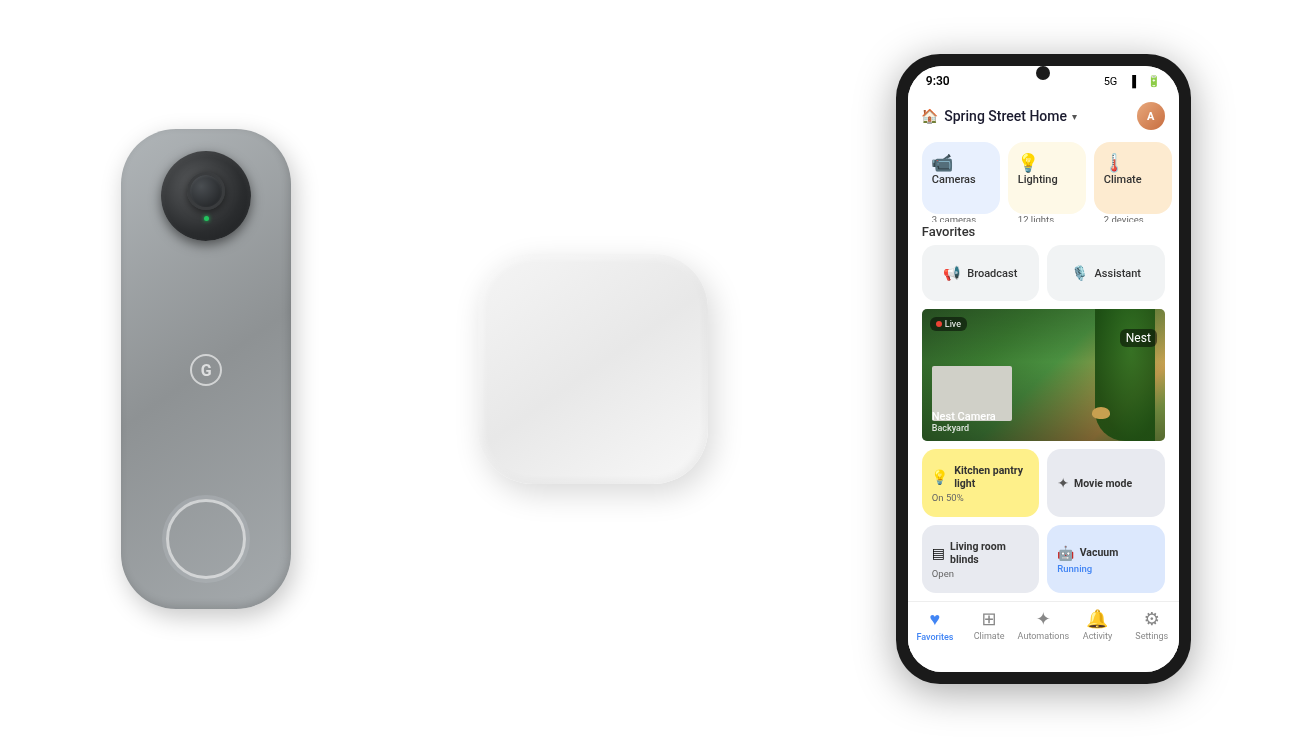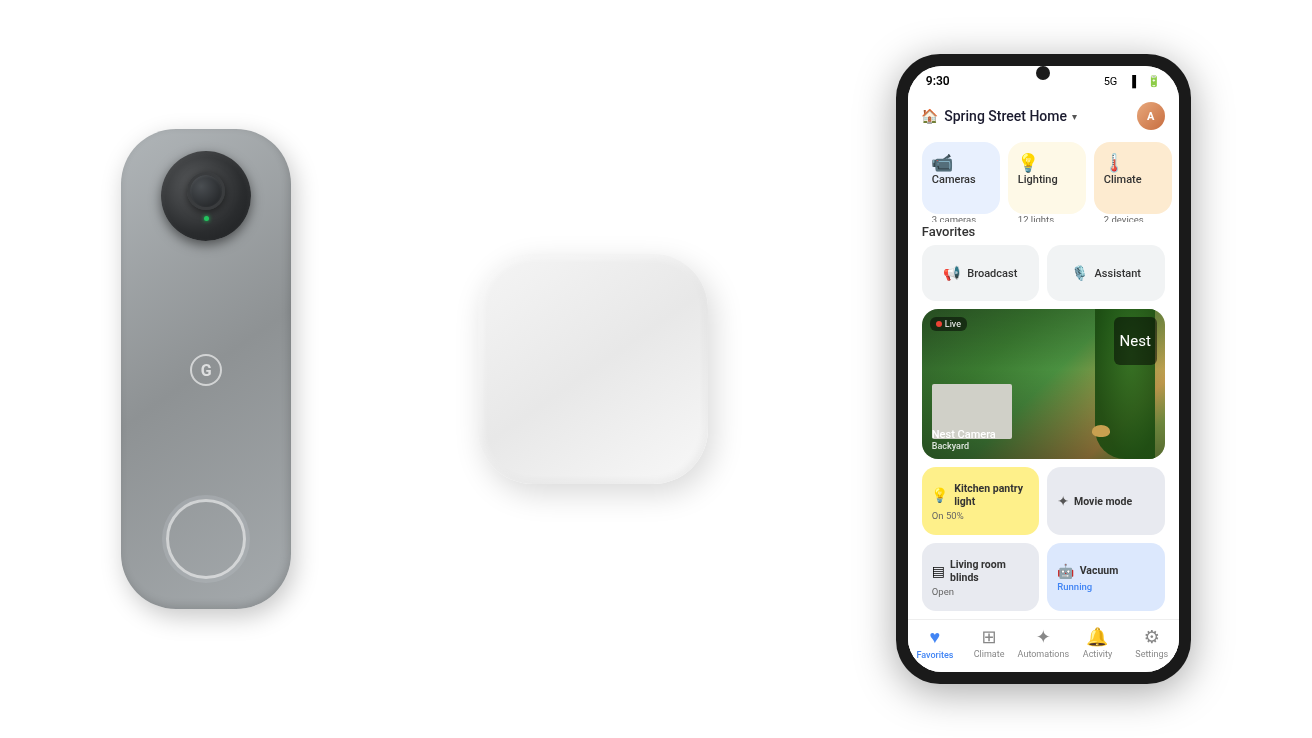--- a/index.html
+++ b/index.html
@@ -264,22 +264,22 @@
       gap: 6px;
       font-size: 11px;
       font-weight: 500;
       color: #333;
     }
     .shortcut-icon { font-size: 14px; color: #555; }
 
     
     .camera-feed {
       margin: 0 14px 8px;
-      height: 150px;
-      border-radius: 16px;
+      height: 132px;
+      border-radius: 5px;
       background: linear-gradient(135deg, #2d5a27 0%, #3a7a30 30%, #4a9040 50%, #c8a050 80%, #8fb050 90%);
       position: relative;
       overflow: hidden;
     }
     .camera-feed-overlay {
       position: absolute;
       inset: 0;
       background: linear-gradient(to bottom, rgba(0,0,0,0.15) 0%, rgba(0,0,0,0) 40%, rgba(0,0,0,0.4) 100%);
     }
     .camera-live-badge {
@@ -291,26 +291,26 @@
       font-size: 9px;
       padding: 2px 6px;
       border-radius: 6px;
       display: flex;
       align-items: center;
       gap: 3px;
     }
     .live-dot { width: 6px; height: 6px; background: #ea4335; border-radius: 50%; }
     .nest-badge {
       position: absolute;
-      top: 8px;
+      top: 20px;
       right: 8px;
       background: rgba(0,0,0,0.5);
       color: #fff;
-      font-size: 15px;
-      padding: 15px 6px;
+      font-size: 12px;
+      padding: 2px 6px;
       border-radius: 6px;
     }
     .camera-label {
       position: absolute;
       bottom: 8px;
       left: 10px;
       color: #fff;
       font-size: 11px;
       font-weight: 500;
     }

